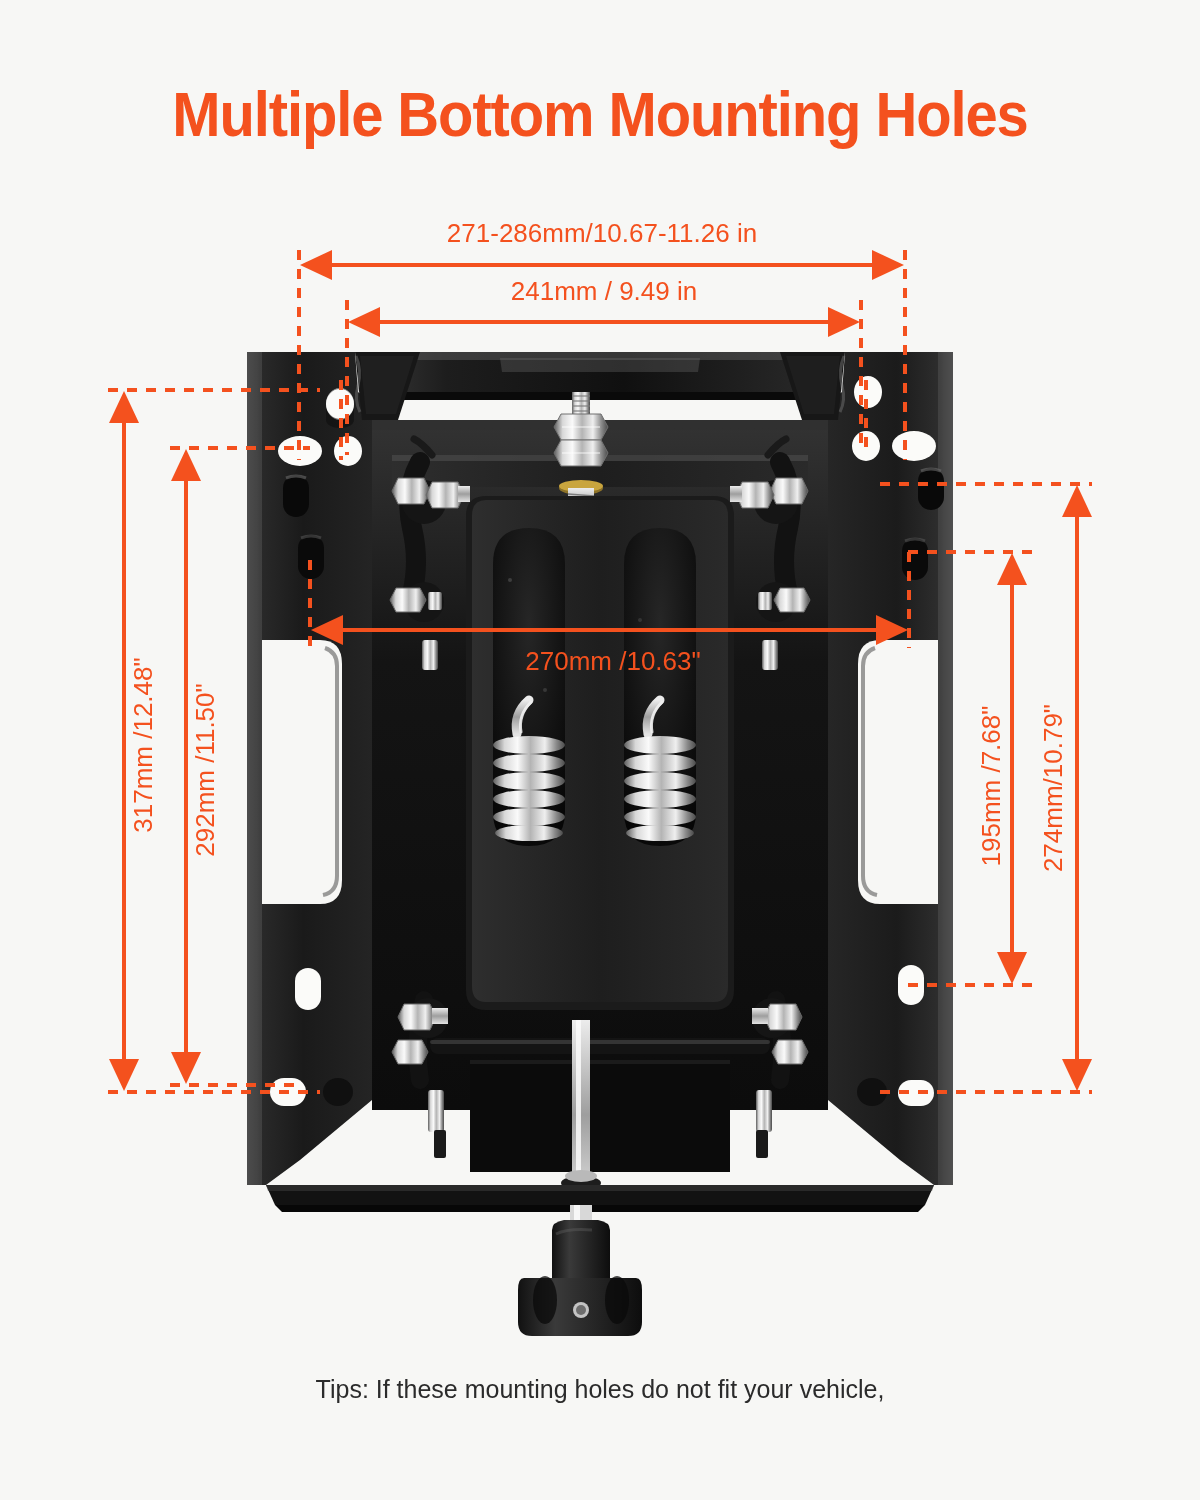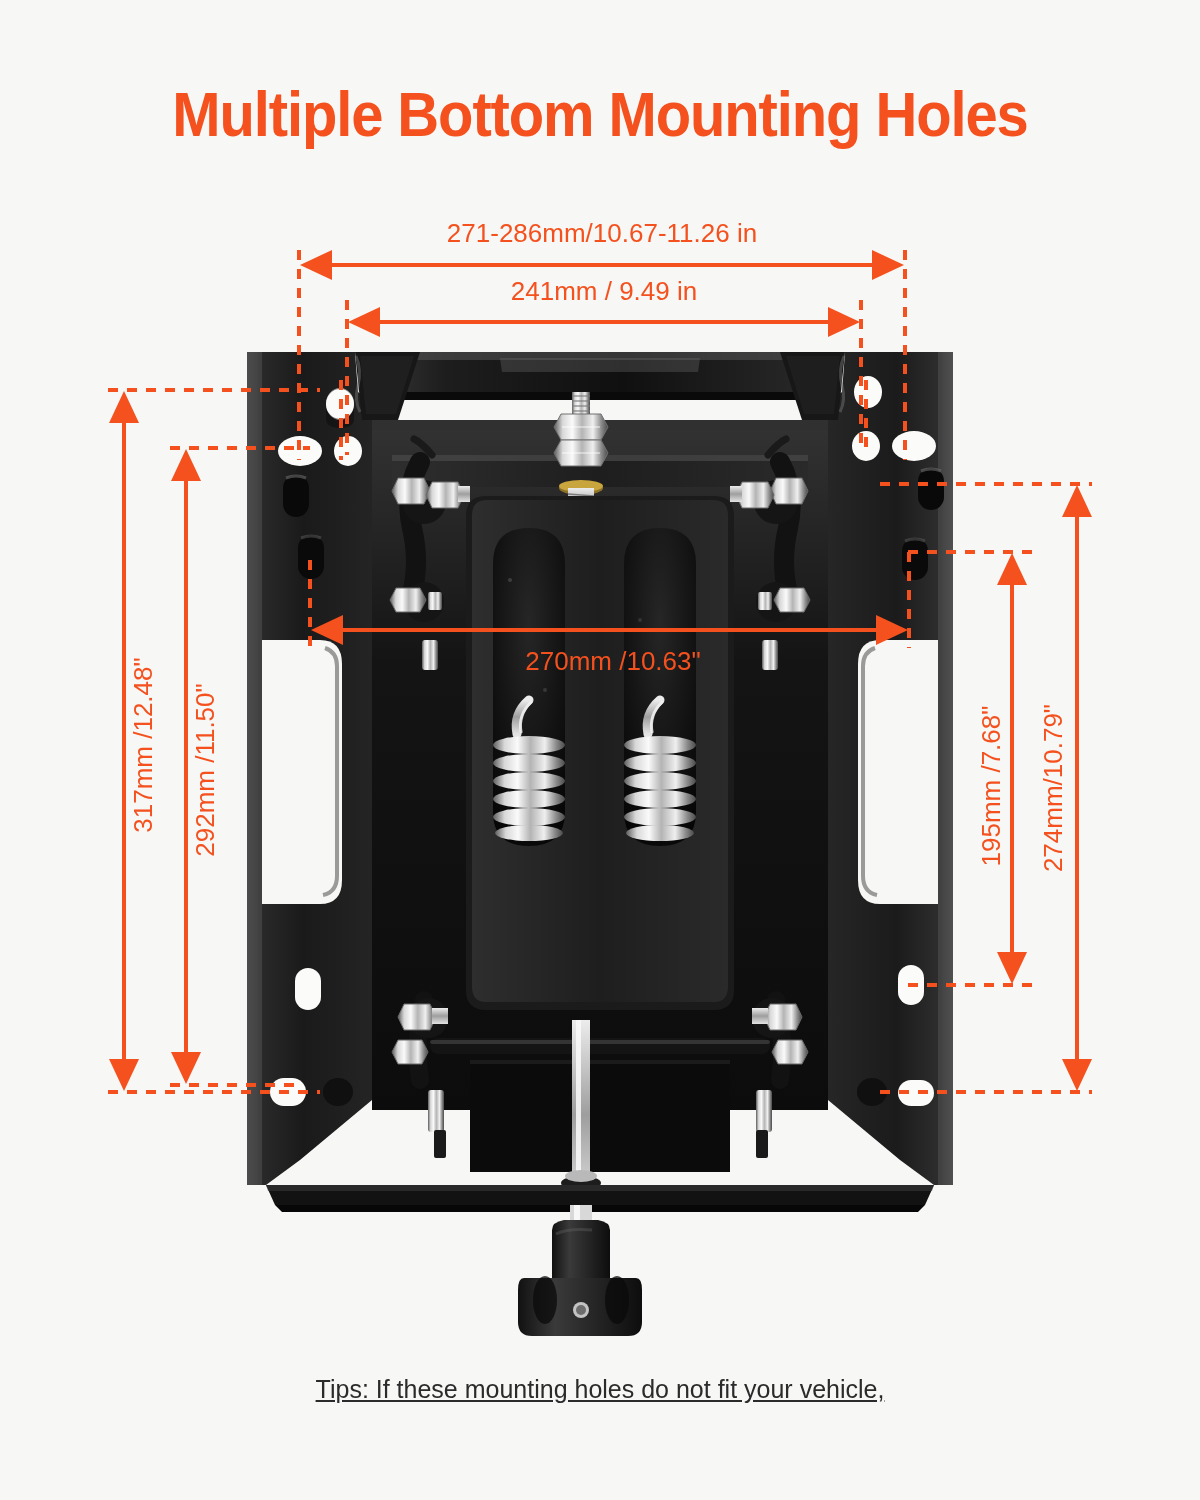--- a/index.html
+++ b/index.html
@@ -32,21 +32,21 @@
 
   
   #tips {
     position:absolute;
     top:1370px; left:0; width:1200px;
     text-align:center;
     font-size:25px;
     line-height:39px;
     color:#2b2b2b;
   }
-  #tips span { display:block;text-decoration:underline; }
+  #tips span { display:block; }
 
   
   #stage { position:absolute; top:0; left:0; width:1200px; height:1500px; }
 
   .dimlabel {
     fill:#f4511e;
     font-family:"Liberation Sans", sans-serif;
     font-size:26px;
     letter-spacing:0px;
   }

